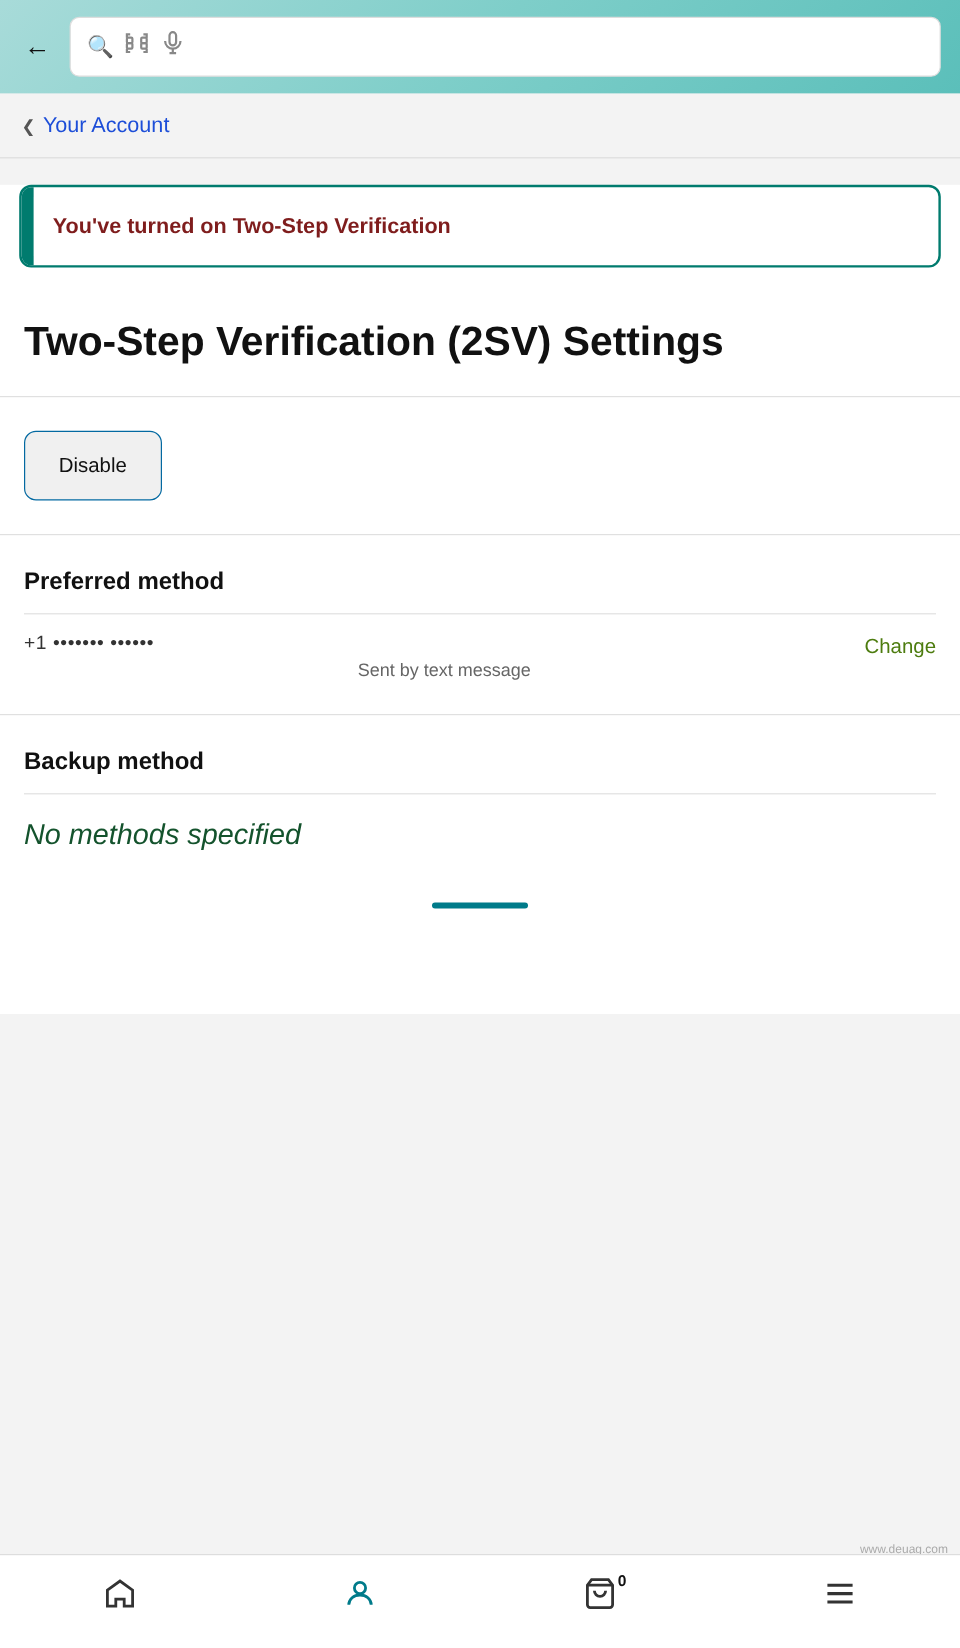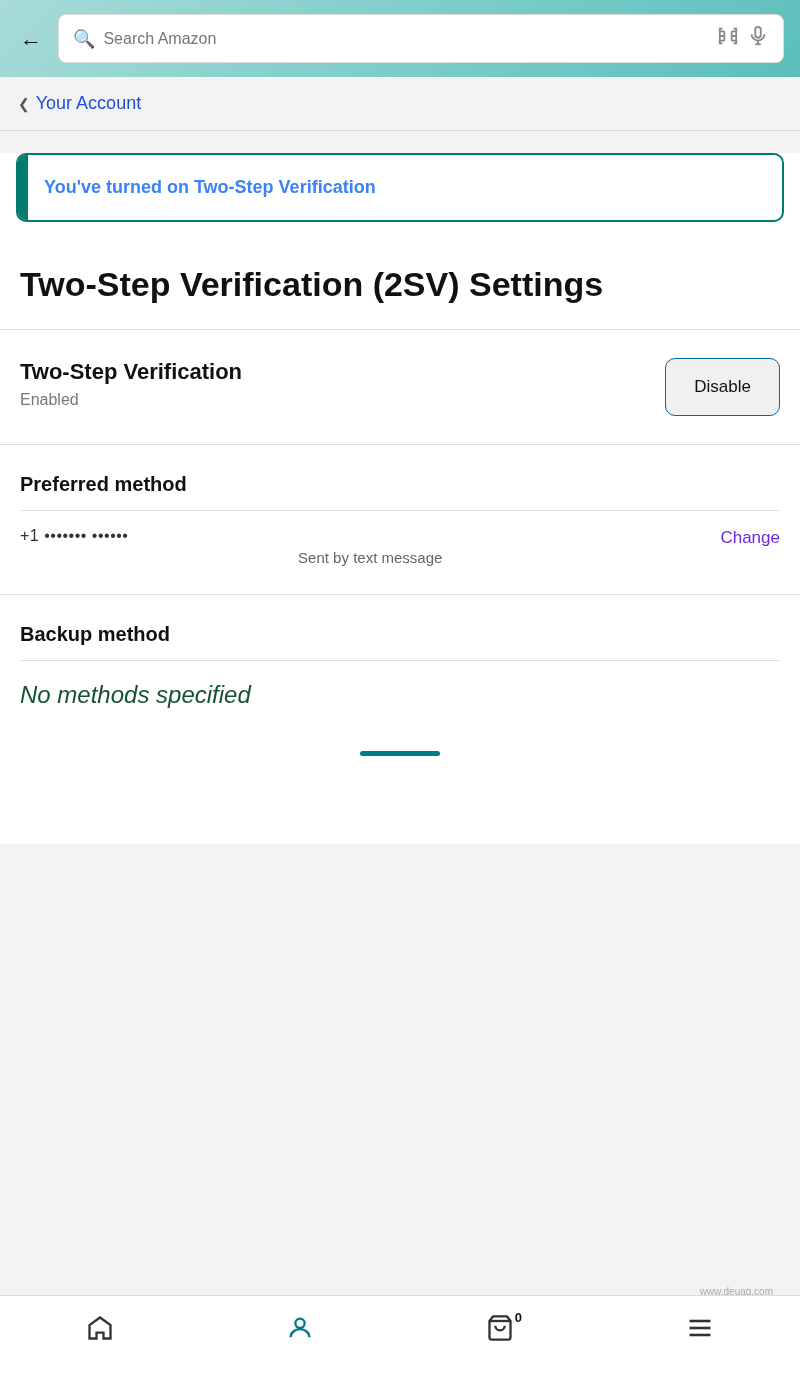--- a/index.html
+++ b/index.html
@@ -113,21 +113,21 @@
       top: 0;
       bottom: 0;
       width: 10px;
       background: #007b6e;
       border-radius: 8px 0 0 8px;
     }
 
     .banner-text {
       font-size: 18px;
       font-weight: 700;
-      color: #3b82f6;
+      color: #7f1d1d;
       padding-left: 6px;
     }
 
     
     .page-title {
       font-size: 34px;
       font-weight: 700;
       color: #111;
       padding: 20px 20px 24px 20px;
       line-height: 1.2;
@@ -207,21 +207,21 @@
 
     .phone-method {
       font-size: 15px;
       color: #666;
       margin-top: 4px;
       text-align: center;
     }
 
     .change-link {
       font-size: 17px;
-      color: #6d28d9;
+      color: #4d7c0f;
       font-weight: 500;
       cursor: pointer;
       text-decoration: none;
       padding-top: 1px;
     }
 
     .no-methods {
       font-size: 24px;
       color: #14532d;
       padding-top: 4px;
@@ -287,39 +287,38 @@
       right: -8px;
       background: transparent;
       font-size: 13px;
       color: #111;
       font-weight: 600;
     }
 
     .watermark {
       position: absolute;
       bottom: 76px;
-      right: 27px;
+      right: 10px;
       font-size: 10px;
       color: #aaa;
     }
 
     .content-wrapper {
       padding-bottom: 80px;
     }
   </style>
 </head>
 <body>
 
 <div class="header">
   <button class="back-btn">
     <span class="back-arrow">←</span>
   </button>
   <div class="search-bar">
     <span class="search-icon-wrap">🔍</span>
-    <input class="search-input" type="text" placeholder="Search Amazon" style="">
     <span class="search-camera-icon">
       
       <svg width="22" height="22" viewBox="0 0 24 24" fill="none" stroke="#888" stroke-width="2">
         <rect x="3" y="7" width="5" height="5" rx="1"></rect>
         <rect x="16" y="7" width="5" height="5" rx="1"></rect>
         <rect x="3" y="12" width="5" height="5" rx="1"></rect>
         <rect x="16" y="12" width="5" height="5" rx="1"></rect>
 
         <path d="M3 7 V4 H6"></path>
         <path d="M21 7 V4 H18"></path>
@@ -349,24 +348,20 @@
     <div class="banner-accent"></div>
     <p class="banner-text">You've turned on Two-Step Verification</p>
   </div>
 
   <h1 class="page-title">Two-Step Verification (2SV) Settings</h1>
 
   <div class="divider"></div>
 
   <div class="section">
     <div class="section-row">
-      <div class="section-label-group">
-        <div class="section-label">Two-Step Verification</div>
-        <div class="section-sublabel">Enabled</div>
-      </div>
       <button class="disable-btn">Disable</button>
     </div>
   </div>
 
   <div class="divider"></div>
 
   <div class="section">
     <div class="section-header">Preferred method</div>
     <div class="divider"></div>
     <div class="phone-row" style="margin-top:16px;">

